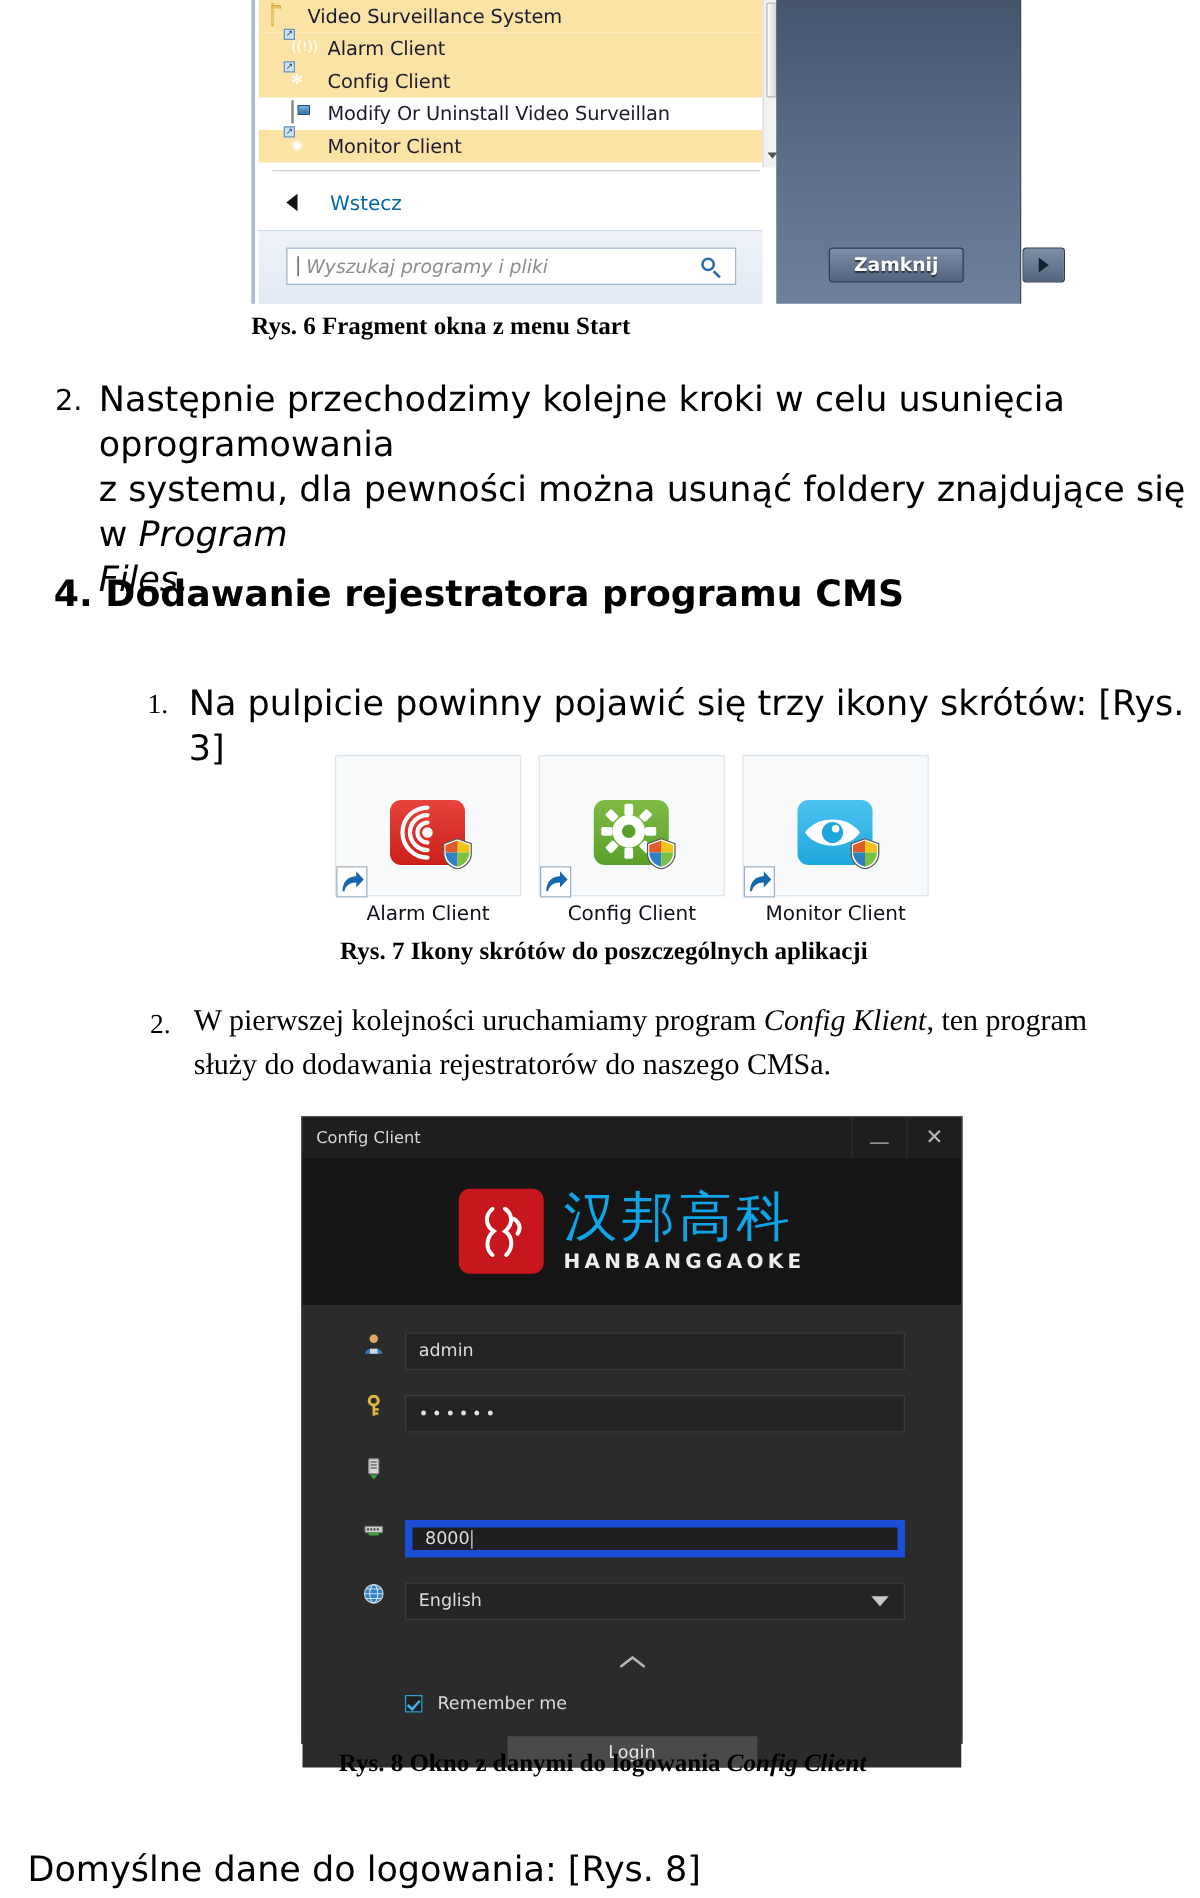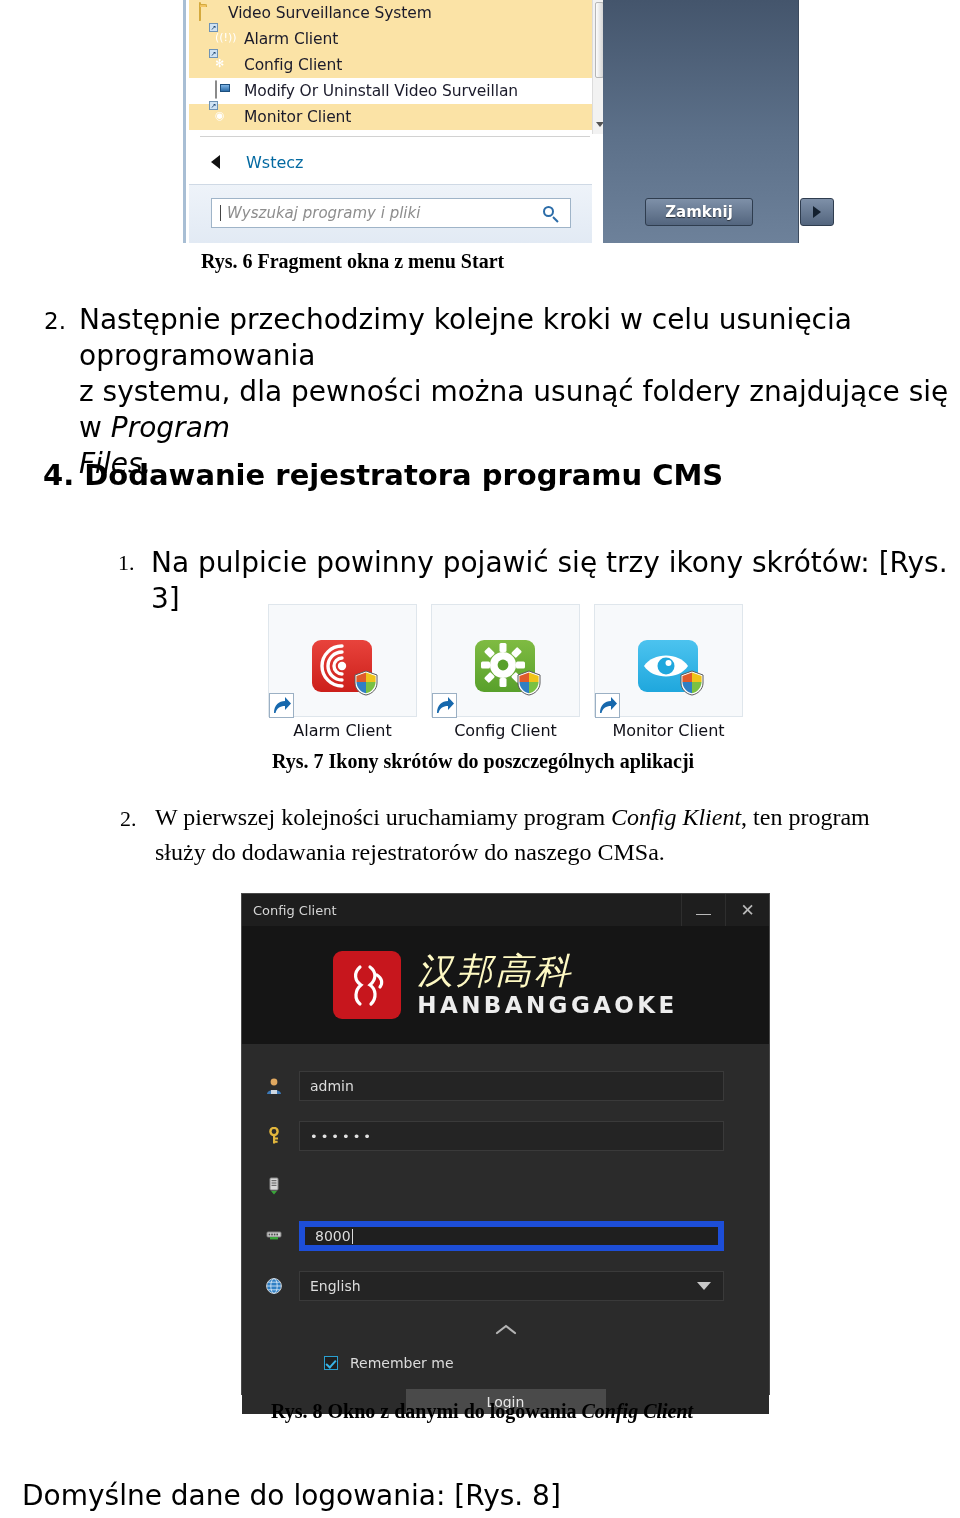--- a/index.html
+++ b/index.html
@@ -12,21 +12,21 @@
     height: 1518px;
     position: relative;
     font-family: "Liberation Sans", sans-serif;
     color: #000;
     overflow: hidden;
   }
 
   
   #fig6 {
     position: absolute;
-    left: 183px;
+    left: 201px;
     top: 0px;
     width: 616px;
     height: 243px;
   }
   #fig6-left {
     position: absolute;
     left: 0; top: 0;
     width: 420px;
     height: 243px;
     background: #ffffff;
@@ -460,43 +460,42 @@
     width: 68px; height: 68px;
     background: #c7161d;
     border-radius: 9px;
     display: flex;
     align-items: center;
     justify-content: center;
   }
   #fig8-brand .brand-txt { line-height: 1; }
   #fig8-brand .brand-cn {
     font-family: "DejaVu Sans", sans-serif;
-    font-size: 36px;
-    color: #fef9c3;
+    font-size: 43px;
+    color: #0ea5e9;
     letter-spacing: 3px;
-    font-style: italic;
   }
   #fig8-brand .brand-en {
     font-family: "DejaVu Sans", sans-serif;
-    font-size: 23px;
+    font-size: 16px;
     font-weight: bold;
     color: #ededed;
     letter-spacing: 3.4px;
     margin-top: 5px;
   }
   #fig8-body {
     padding: 22px 0 0 0;
     background: #2b2b2b;
   }
   .f8-row {
     display: flex;
-    align-items: center;
+    align-items: flex-start;
     height: 40px;
     margin: 0 0 10px 0;
-    padding-left: 19px;
+    padding-left: 44px;
     box-sizing: border-box;
   }
   .f8-row .f8-ico {
     width: 26px;
     flex: 0 0 26px;
     display: flex;
     align-items: center;
     justify-content: center;
   }
   .f8-row .f8-field {

